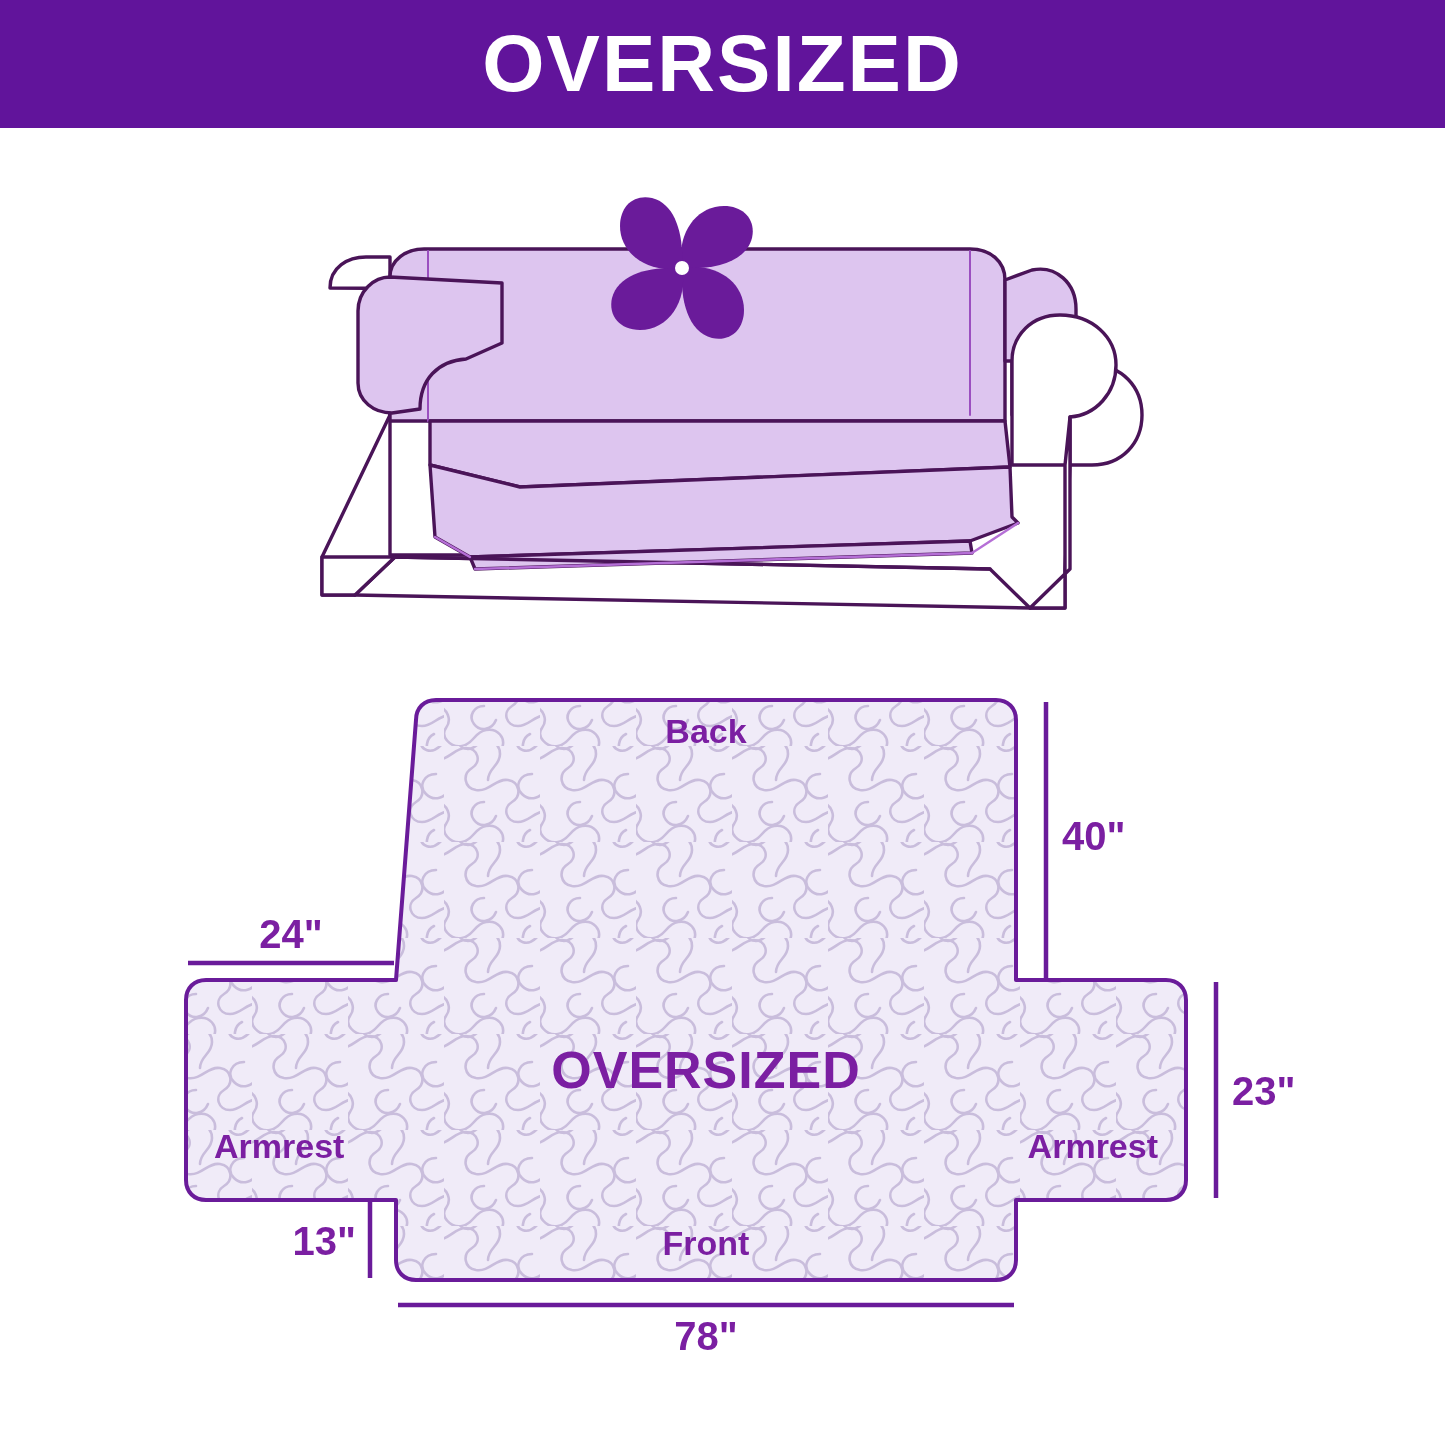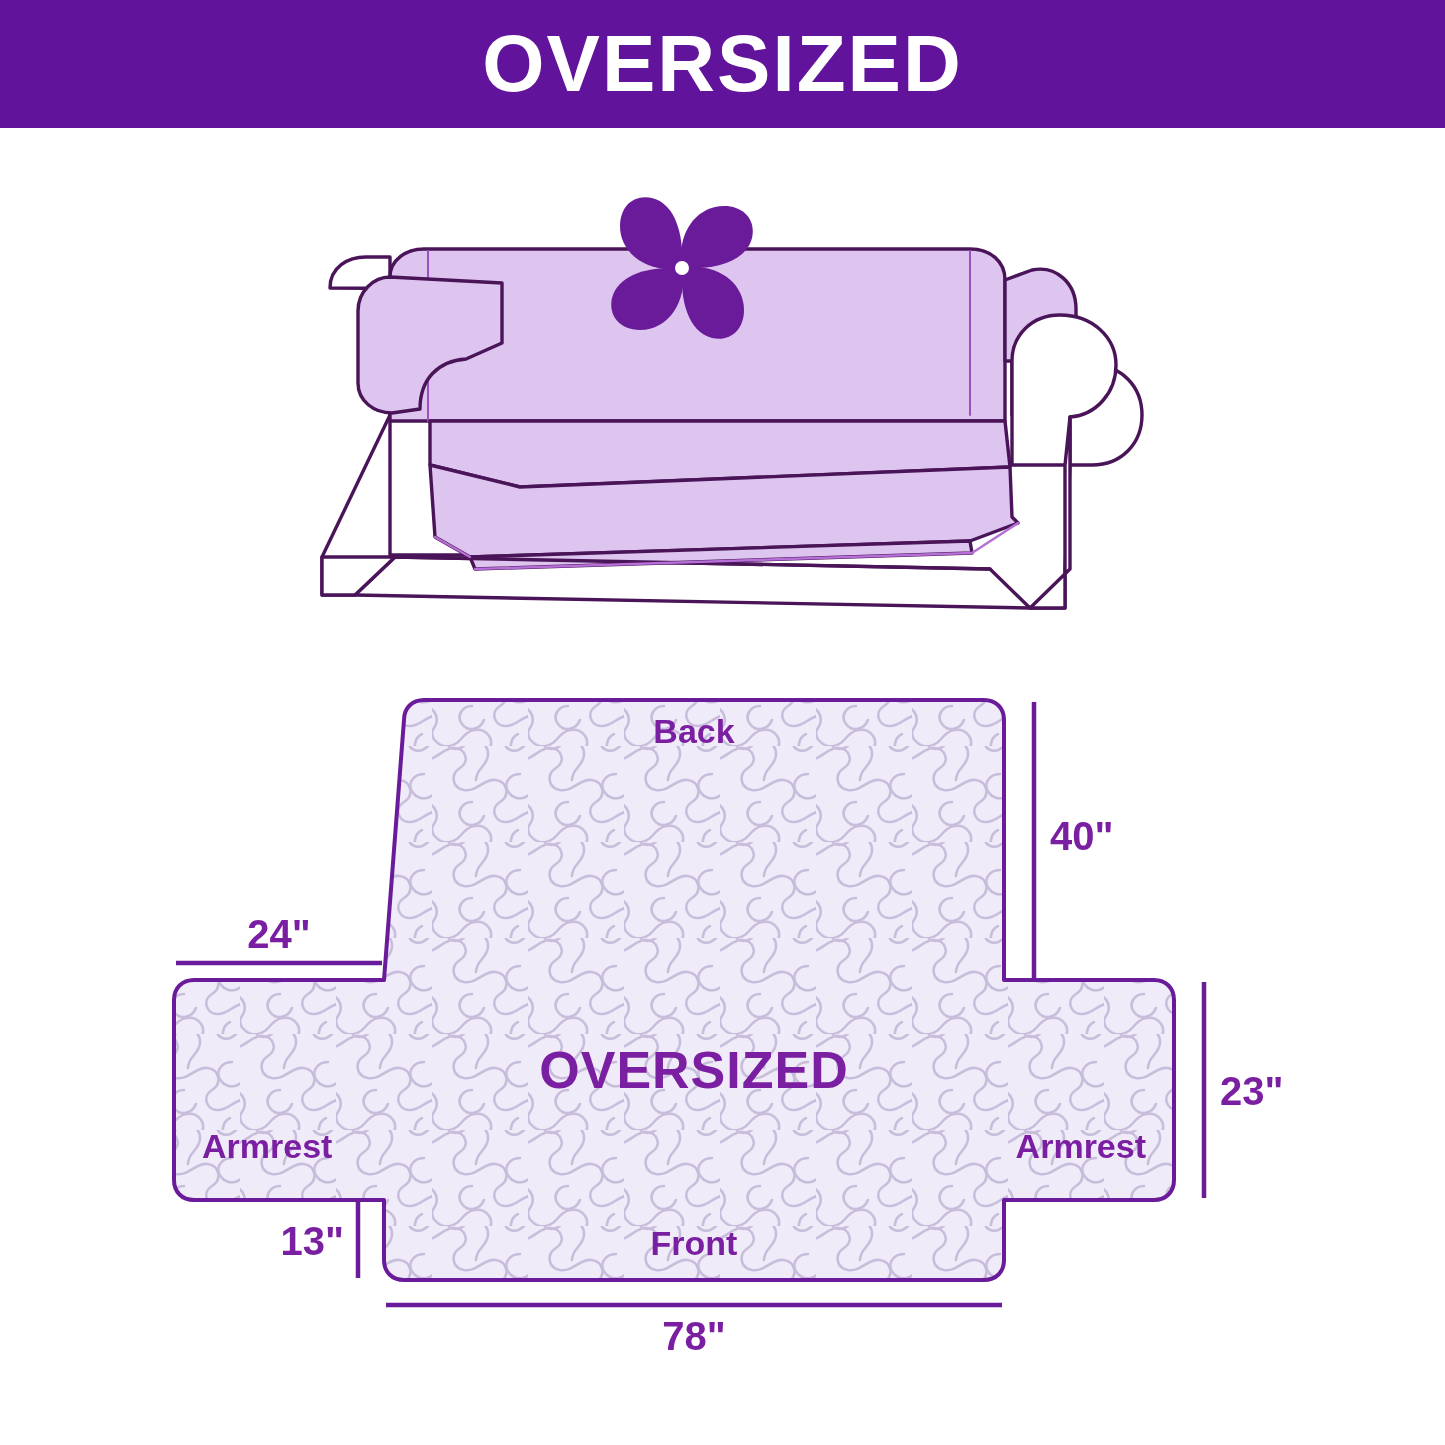--- a/index.html
+++ b/index.html
@@ -25,21 +25,21 @@
     letter-spacing:2px;
     line-height:1;
     font-family:"Liberation Sans", sans-serif;
   }
 
   
   .sofa-wrap{position:absolute;left:270px;top:165px;width:930px;height:470px;}
   .sofa-svg{display:block;width:930px;height:470px;}
 
   
-  .layout-wrap{position:absolute;left:144px;top:650px;width:1220px;height:740px;text-align:right;}
+  .layout-wrap{position:absolute;left:156px;top:650px;width:1220px;height:740px;text-align:right;}
   .layout-svg{display:block;width:1220px;height:740px;}
 
   .lbl{
     font-family:"Liberation Sans", sans-serif;
     font-weight:700;
     fill:#7b1fa2;
   }
   .lbl-part{font-size:34px;}
   .lbl-dim{font-size:40px;}
   .lbl-center{font-size:52px;letter-spacing:1px;}

